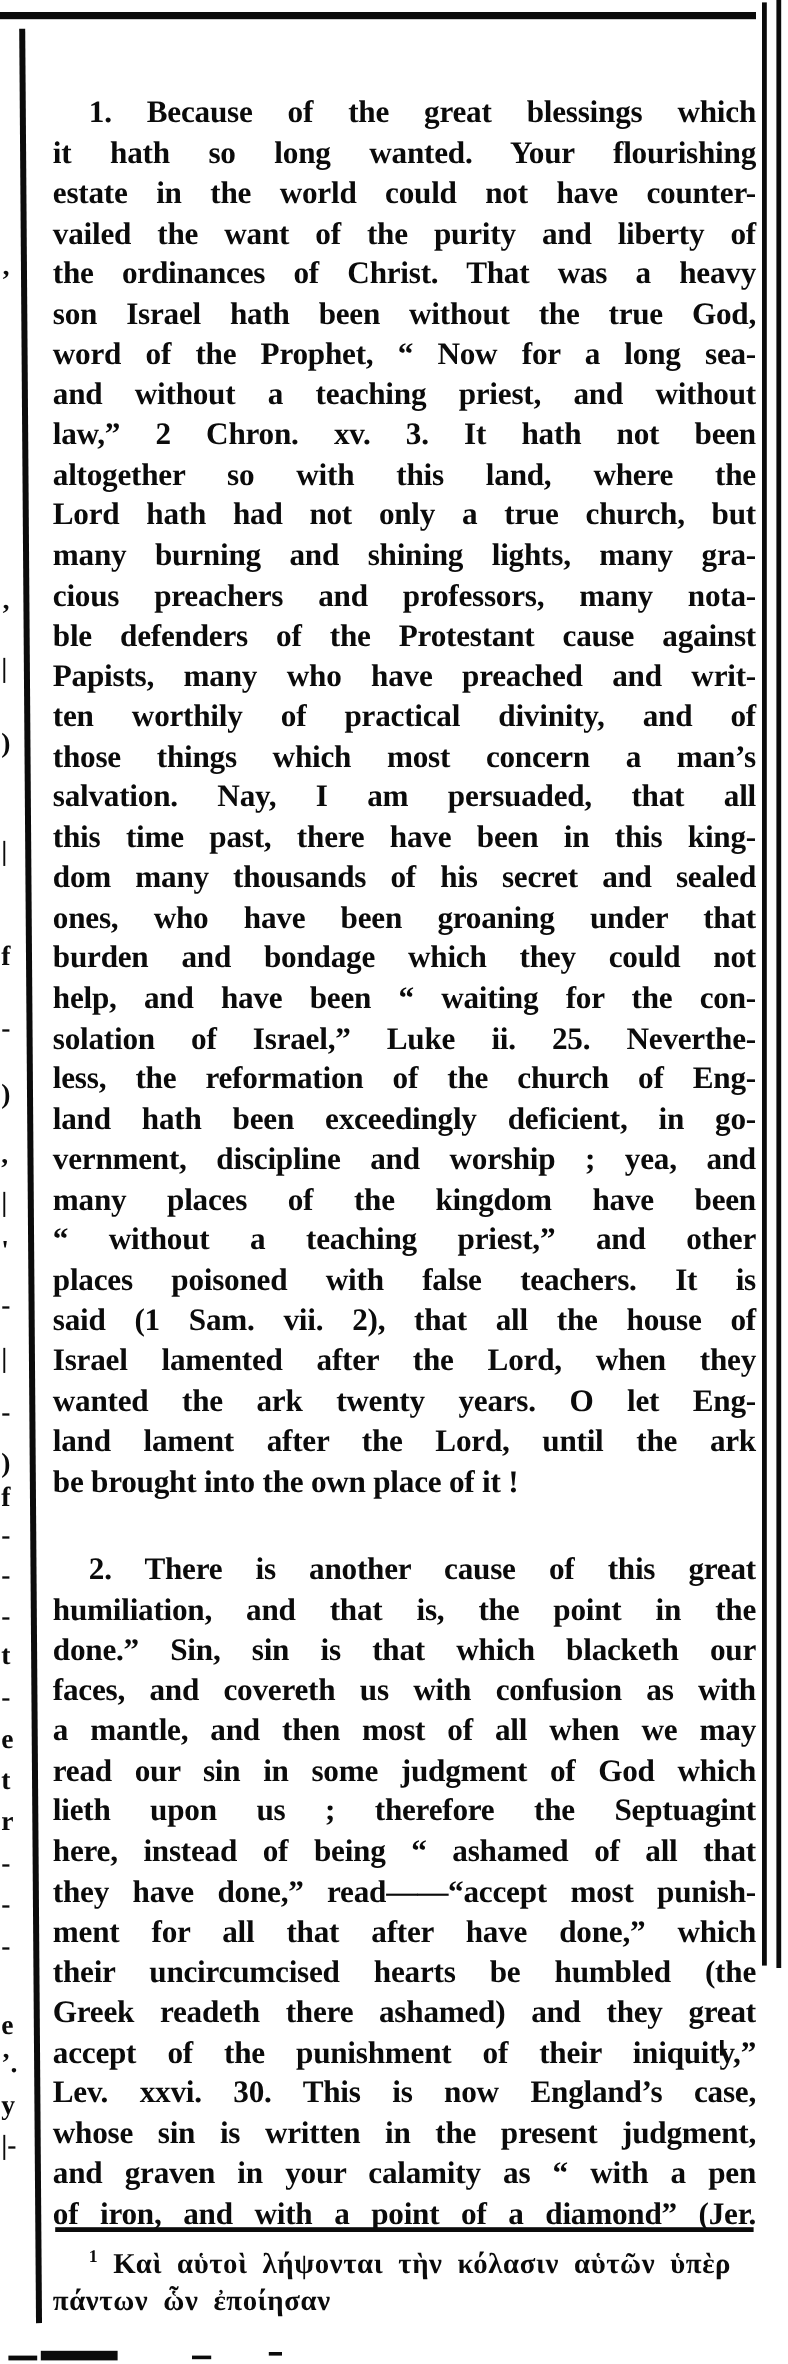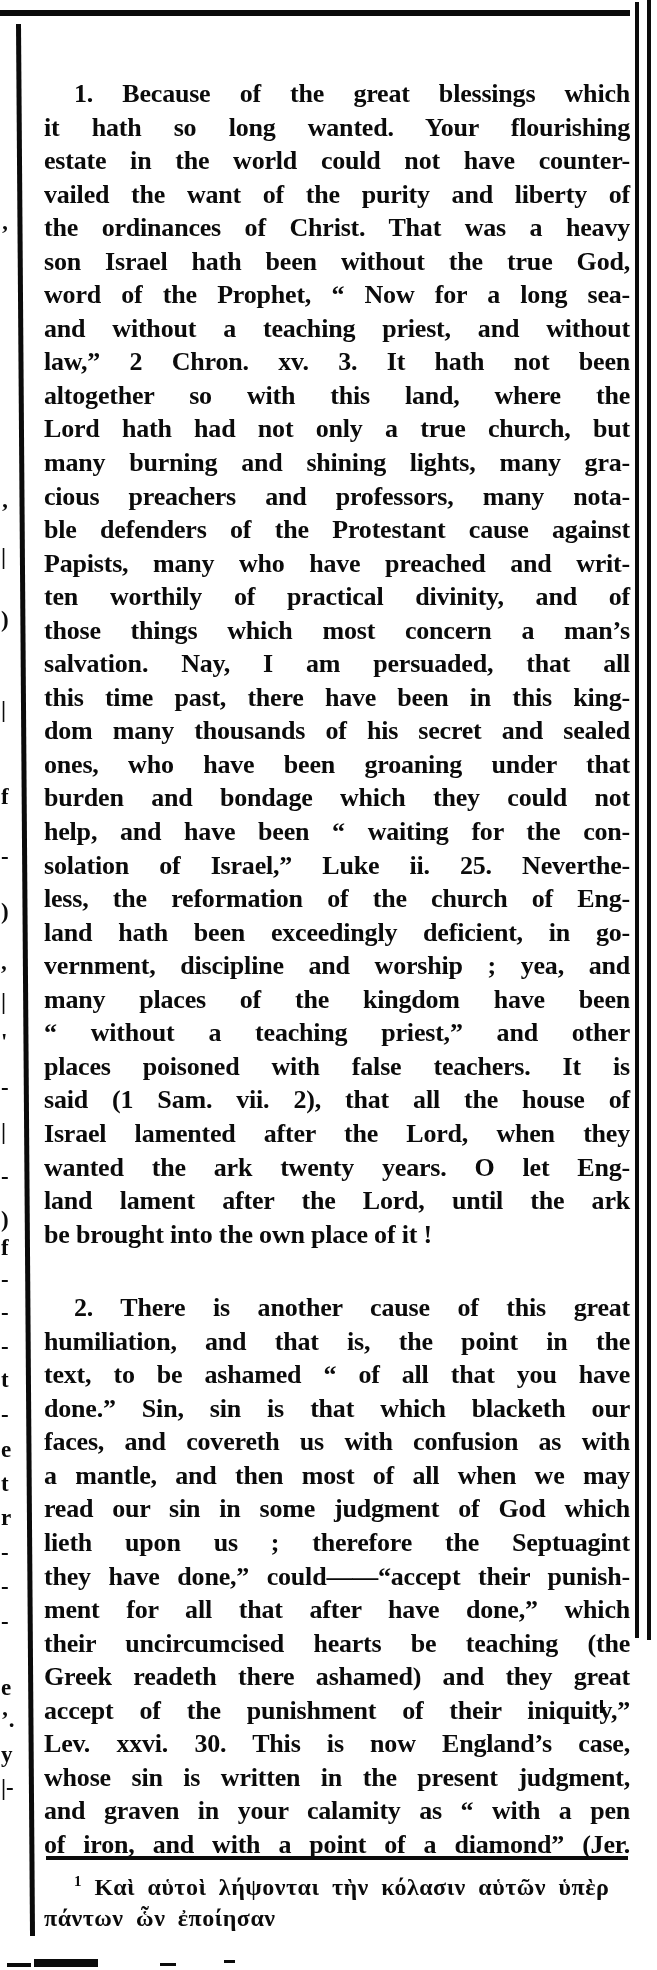--- a/index.html
+++ b/index.html
@@ -131,29 +131,29 @@
       <div class="line"><span>many places of the kingdom have been</span></div>
       <div class="line"><span>“ without a teaching priest,” and other</span></div>
       <div class="line"><span>places poisoned with false teachers.  It is</span></div>
       <div class="line"><span>said (1 Sam. vii. 2), that all the house of</span></div>
       <div class="line"><span>Israel lamented after the Lord, when they</span></div>
       <div class="line"><span>wanted the ark twenty years.  O let Eng-</span></div>
       <div class="line"><span>land lament after the Lord, until the ark</span></div>
       <div class="line flush"><span>be brought into the own place of it !</span></div>
       <div class="line indent"><span>2. There is another cause of this great</span></div>
       <div class="line"><span>humiliation, and that is, the point in the</span></div>
-      <div class="line"><span>text, to be ashamed “ of all that you have</span></div>
       <div class="line"><span>done.”  Sin, sin is that which blacketh our</span></div>
       <div class="line"><span>faces, and covereth us with confusion as with</span></div>
       <div class="line"><span>a mantle, and then most of all when we may</span></div>
       <div class="line"><span>read our sin in some judgment of God which</span></div>
       <div class="line"><span>lieth upon us ; therefore the Septuagint</span></div>
-      <div class="line"><span>they have done,” could——“accept their punish-</span></div>
+      <div class="line"><span>here, instead of being “ ashamed of all that</span></div>
+      <div class="line"><span>they have done,” read——“accept most punish-</span></div>
       <div class="line"><span>ment for all that after have done,” which</span></div>
-      <div class="line"><span>their uncircumcised hearts be teaching (the</span></div>
+      <div class="line"><span>their uncircumcised hearts be humbled (the</span></div>
       <div class="line"><span>Greek readeth there </span><span class="it">ashamed</span><span>) and they great</span></div>
       <div class="line"><span>accept of the punishment of their iniquity,”</span></div>
       <div class="line"><span>Lev. xxvi. 30.  This is now England’s case,</span></div>
       <div class="line"><span>whose sin is written in the present judgment,</span></div>
       <div class="line"><span>and graven in your calamity as “ with a pen</span></div>
       <div class="line"><span>of iron, and with a point of a diamond” (Jer.</span></div>
     </div>
 
   <div class="footnote-sep"></div>
   <div class="footnote">

